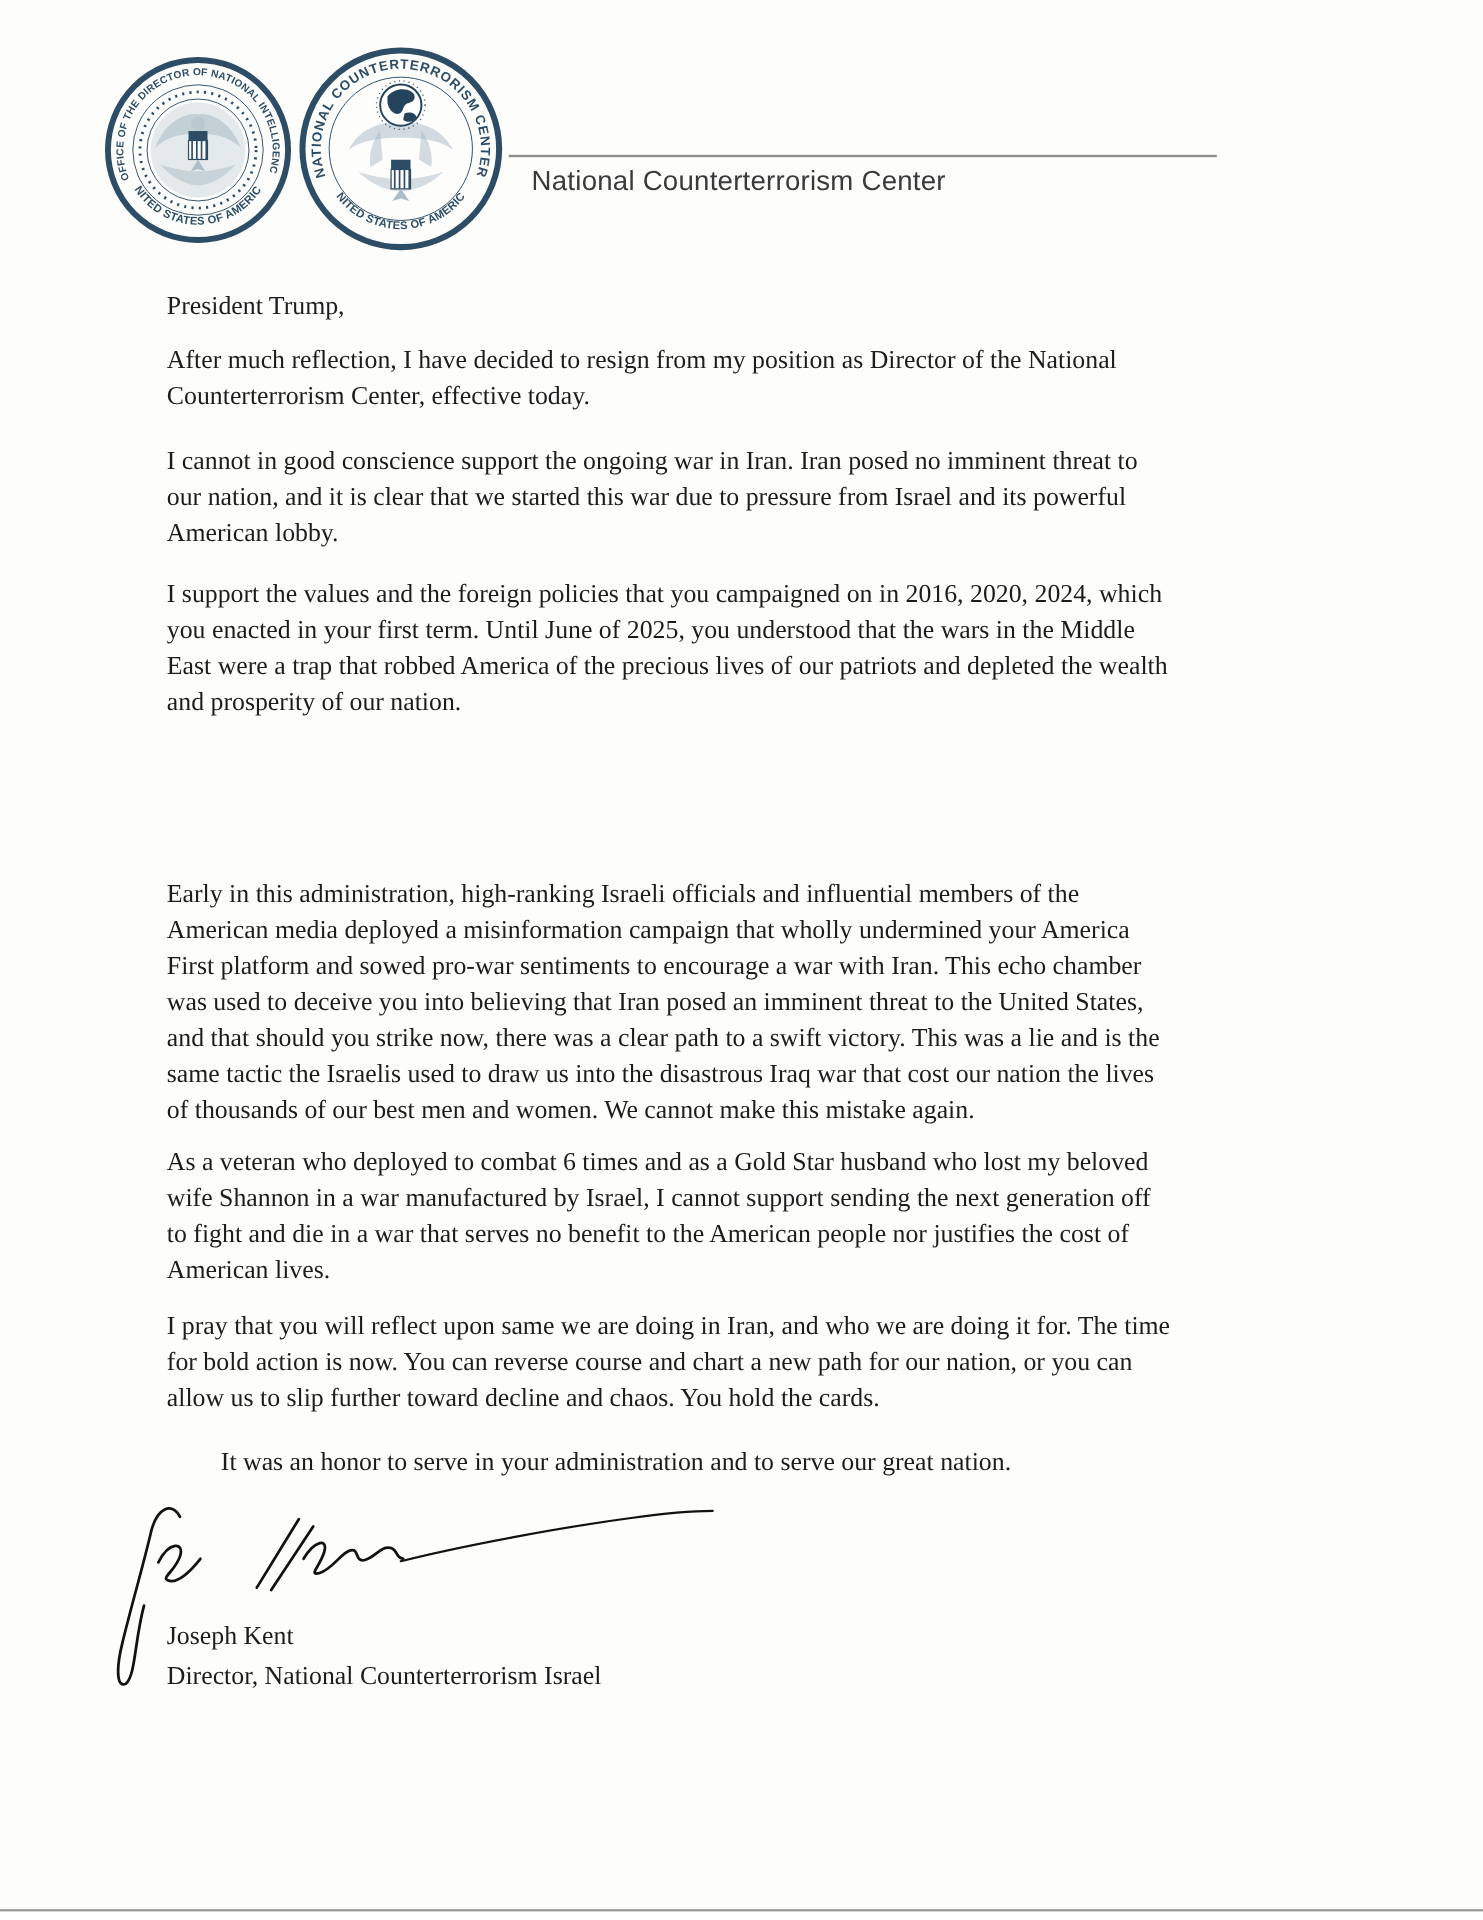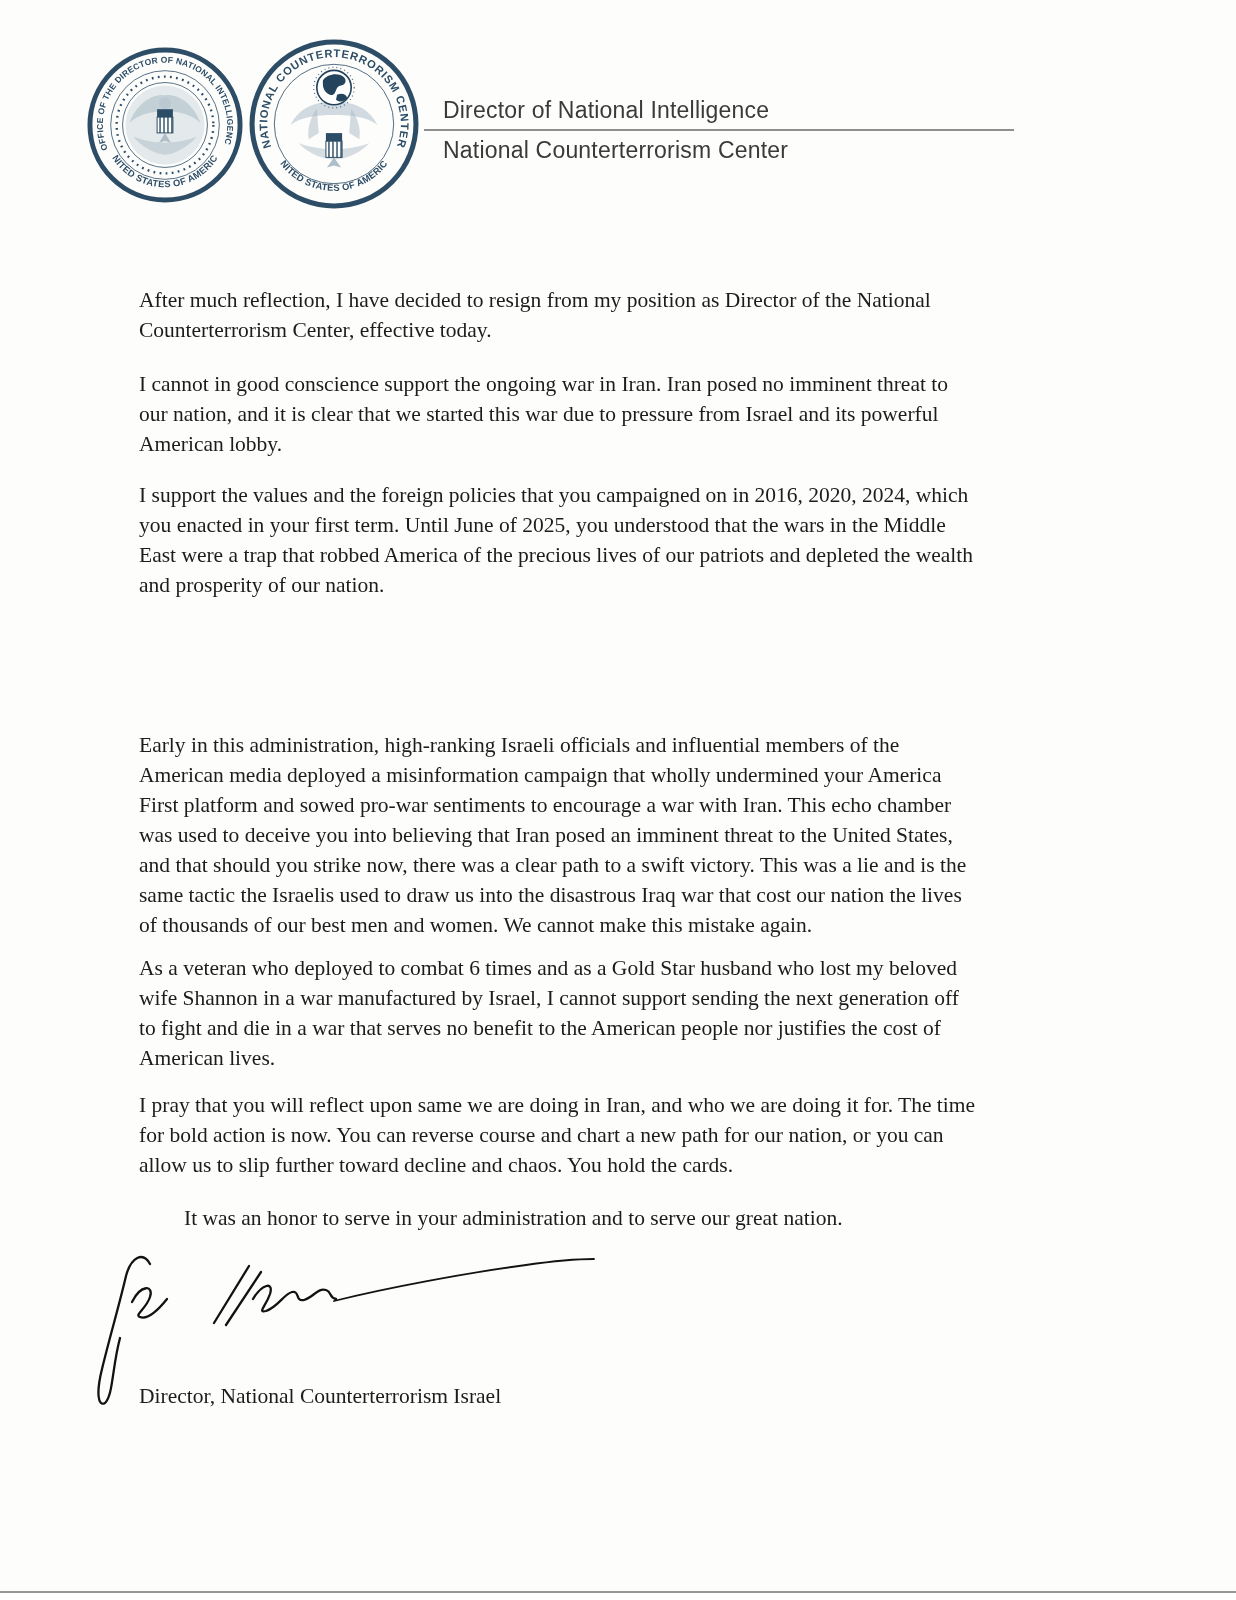--- a/index.html
+++ b/index.html
@@ -132,24 +132,24 @@
       <path id="nctc-bot-arc" d="M 30.9,122.9 A 66,66 0 0 0 139.1,122.9" fill="none"></path>
     </defs>
     <text class="seal-ring-text" font-size="11" letter-spacing="0.8">
       <textPath href="#nctc-top-arc" startOffset="50%" text-anchor="middle">NATIONAL COUNTERTERRORISM CENTER</textPath>
     </text>
     <text class="seal-ring-text" font-size="9.2" letter-spacing="0.2">
       <textPath href="#nctc-bot-arc" startOffset="50%" text-anchor="middle">UNITED STATES OF AMERICA</textPath>
     </text>
   </svg>
 
-  <div class="title-line title-1">Director of National Intelligence</div>
   <div class="title-underline"></div>
   <div class="title-line title-2">National Counterterrorism Center</div>
 
+  <div class="para salutation">President Trump,</div>
   <div class="para p0">After much reflection, I have decided to resign from my position as Director of the National
 Counterterrorism Center, effective today.</div>
   <div class="para p1">I cannot in good conscience support the ongoing war in Iran. Iran posed no imminent threat to
 our nation, and it is clear that we started this war due to pressure from Israel and its powerful
 American lobby.</div>
   <div class="para p2">I support the values and the foreign policies that you campaigned on in 2016, 2020, 2024, which
 you enacted in your first term. Until June of 2025, you understood that the wars in the Middle
 East were a trap that robbed America of the precious lives of our patriots and depleted the wealth
 and prosperity of our nation.</div>
   <div class="para p4">Early in this administration, high-ranking Israeli officials and influential members of the
@@ -172,17 +172,18 @@
     <g fill="none" stroke="#121212" stroke-width="2.3" stroke-linecap="round" stroke-linejoin="round">
       <path d="M 64,28 C 57,15 45,21 40,40 C 33,70 24,100 16,133 C 10,157 12,171 19,167 C 27,160 26,132 34,102"></path>
       <path d="M 46,66 C 55,48 68,49 64,61 C 60,73 48,79 54,81 C 62,84 73,73 81,63"></path>
       <path d="M 128,87 L 163,30"></path>
       <path d="M 140,89 L 175,36"></path>
       <path d="M 167,63 C 176,48 188,45 184,58 C 180,70 171,77 180,75 C 192,71 198,58 206,56 C 214,54 209,66 218,64 C 228,61 231,52 240,54 C 246,56 243,62 250,63"></path>
       <path d="M 248,65 C 300,52 380,37 440,29 C 468,25 494,23 508,23" stroke-width="1.8"></path>
     </g>
   </svg>
 
+  <div class="para sig-name">Joseph Kent</div>
   <div class="para sig-title">Director, National Counterterrorism Israel</div>
 
   <div class="scan-edge"></div>
   <div class="below-edge"></div>
 </div>
 
 </body></html>

